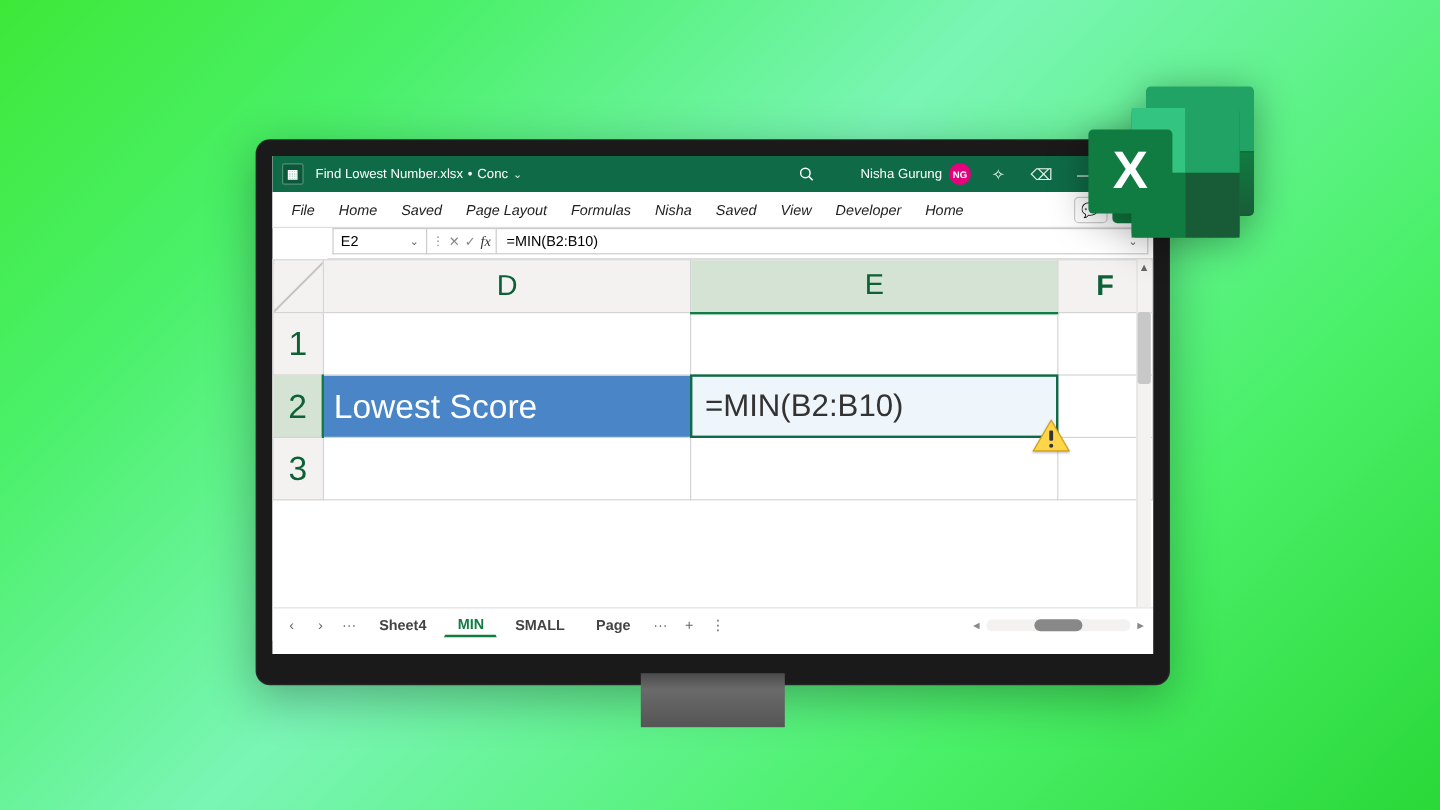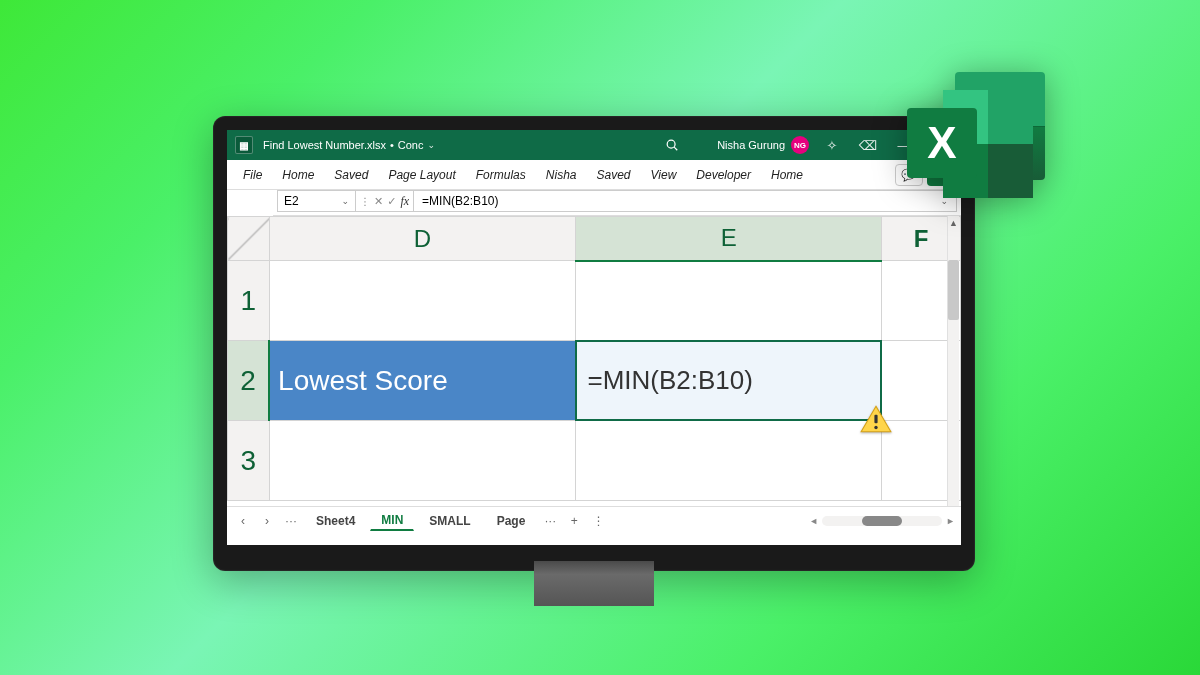--- a/index.html
+++ b/index.html
@@ -33,21 +33,21 @@
 .fbtns .fx { font-style:italic; font-family:'Times New Roman',serif; color:#333; font-size:12px; }
 .finput { flex:1; border:1px solid #ccc; height:22px; display:flex; align-items:center; padding:0 8px; justify-content:space-between; margin-right:4px; }
 .finput .dd { font-size:9px; color:#666; }
 
 .grid { position:relative; flex:1; background:#fff; height:290px; }
 .grid table { border-collapse:collapse; width:100%; }
 .grid th, .grid td { border:1px solid #d4d4d4; }
 .grid th { background:#f3f2f1; font-weight:normal; font-size:24px; color:#0e6136; text-align:center; height:44px; }
 .grid th.corner { background:linear-gradient(135deg,#f3f2f1 0%,#f3f2f1 48%,#b0b0b0 50%,#f3f2f1 52%); width:42px; }
 .grid th.rowhdr { background:#f3f2f1; color:#0e6136; width:42px; font-size:28px; }
-.grid td { height:80px; font-size:28px; }
+.grid td { height:52px; font-size:28px; }
 .grid .colD { width:310px; }
 .grid .colE { width:310px; }
 .grid .colF { width:80px; }
 .grid th.selcol { background:#d5e3d5; border-bottom:2px solid #107c41; }
 .grid th.selrow { background:#d5e3d5; border-right:2px solid #107c41; }
 
 .cellD2 { background:#4a86c7; color:#fff; padding:0 8px; }
 .cellE2wrap { position:relative; background:#eef5fb; }
 .cellE2wrap .inner { position:absolute; inset:-1px; border:2px solid #0f6b47; padding:0 10px; display:flex; align-items:center; color:#333; font-size:26px; }
 .warnicon { position:absolute; right:-12px; bottom:-14px; width:34px; height:30px; }

